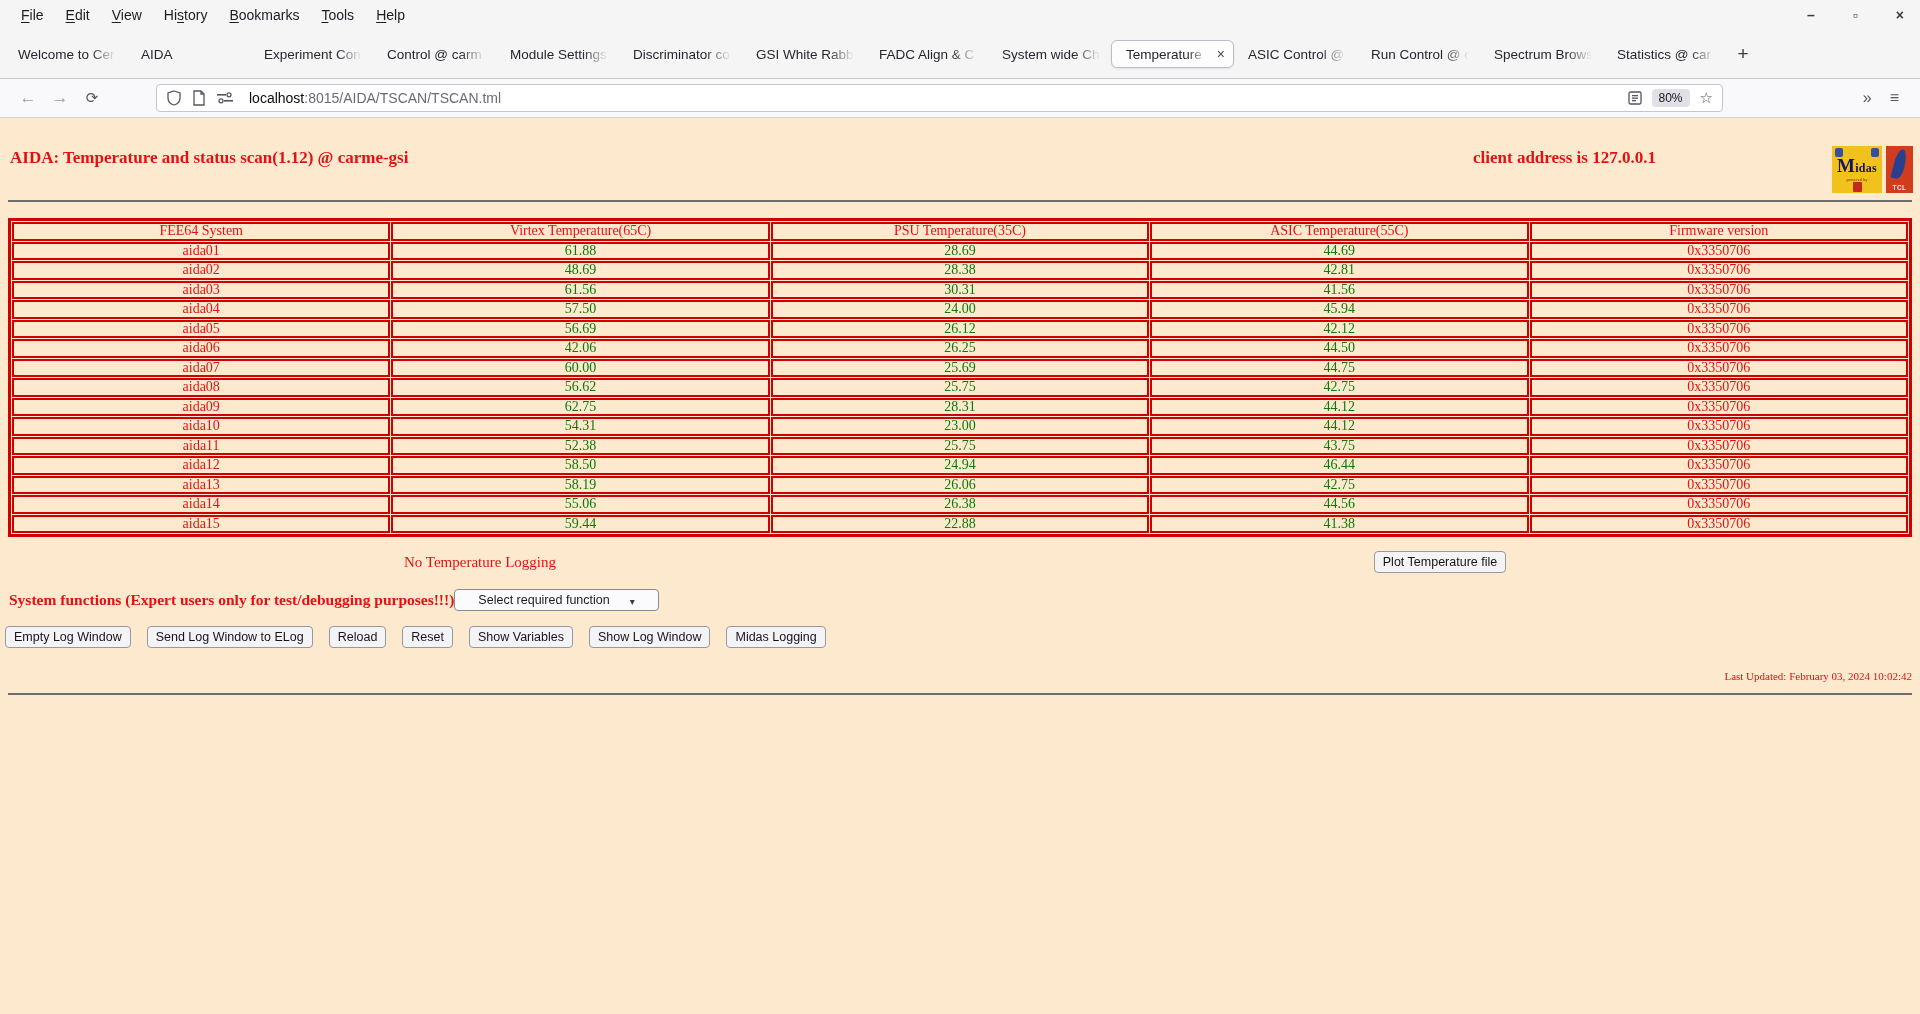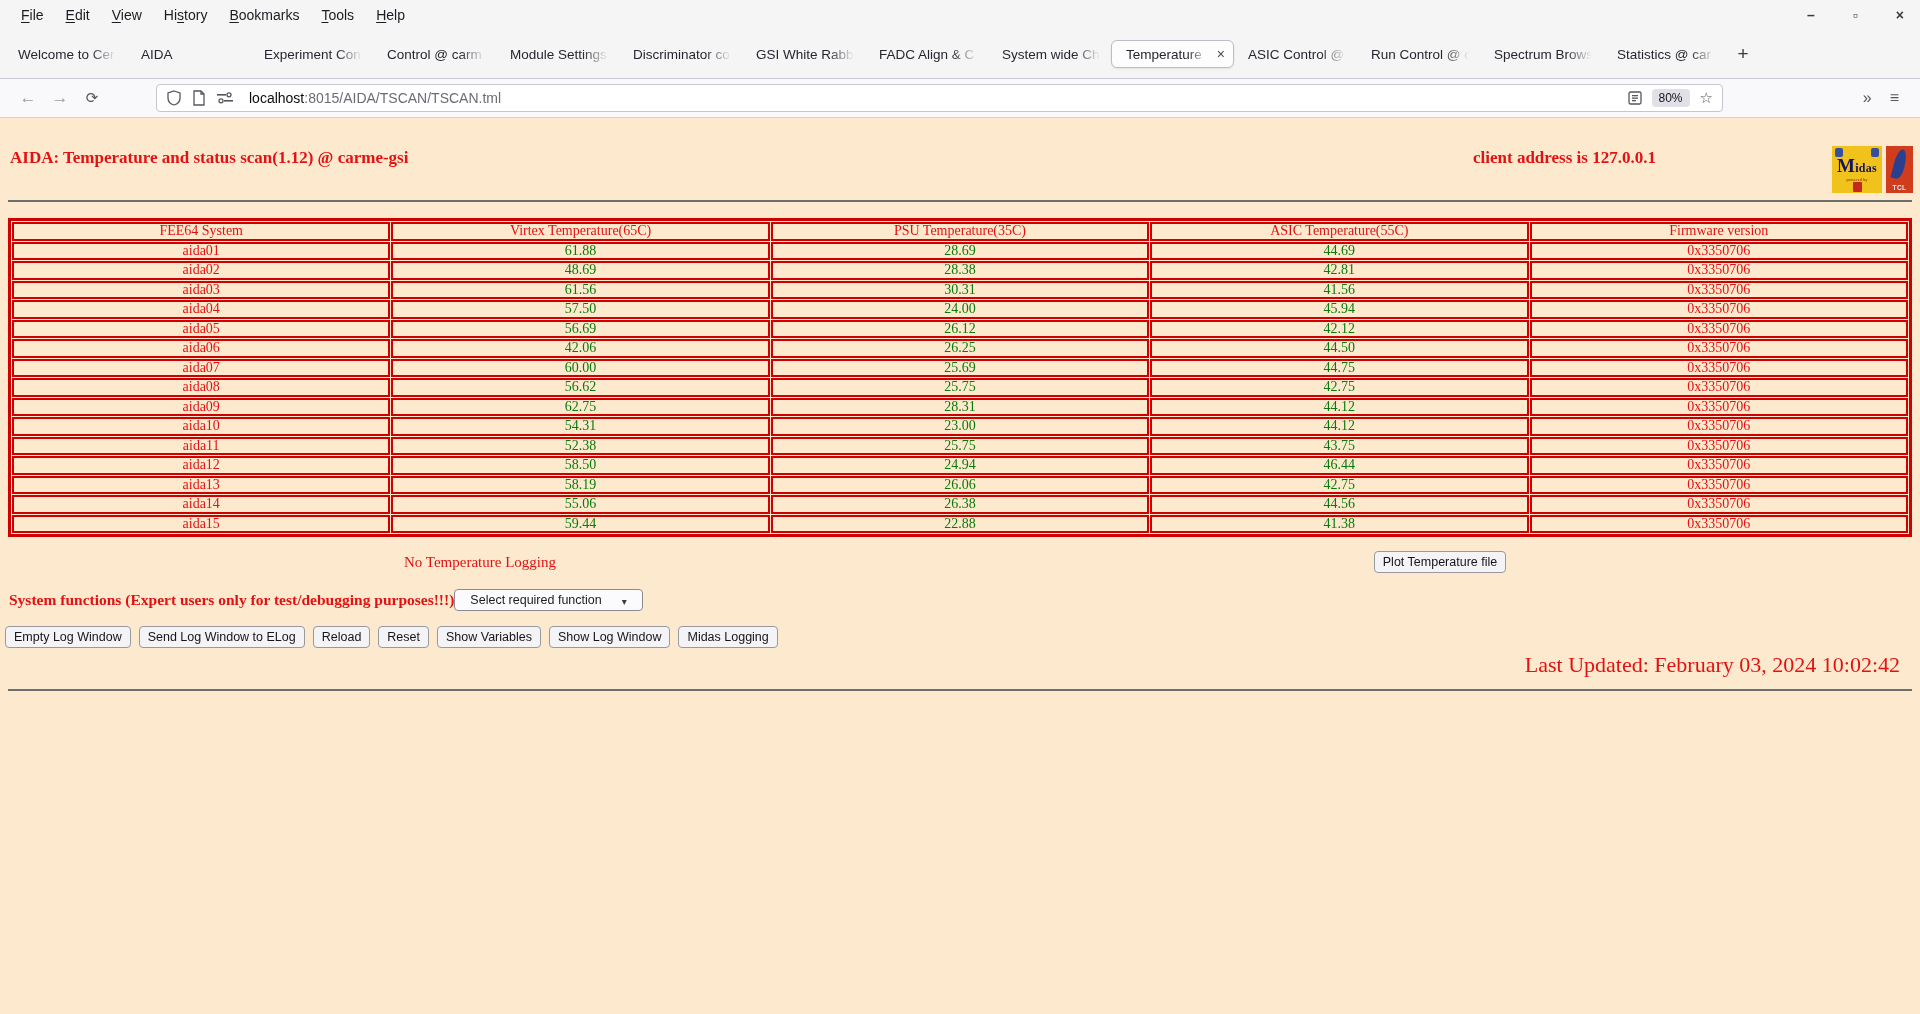--- a/index.html
+++ b/index.html
@@ -61,25 +61,25 @@
   td.green-cell { color:#0a7a0a; }
 
   .under-row { display:flex; margin-top:14px; align-items:center; }
   .half { width:50%; display:flex; justify-content:center; }
   .no-logging { color:#e31212; font-size:15px; }
 
   .form-btn { background:#f4f4f6; border:1px solid #98989f; border-radius:4px; padding:3px 8px; font-family:"Liberation Sans",sans-serif; font-size:12.5px; color:#15141a; cursor:default; }
 
   .sysfunc-row { margin:16px 0 2px 9px; display:flex; align-items:center; gap:0; }
   .sysfunc-label { color:#e31212; font-weight:bold; font-size:15.5px; }
-  .select-box { display:inline-flex; align-items:flex-end; gap:20px; background:#fbfbfd; border:1px solid #8a8a96; border-radius:4px; padding:3px 15px; font-family:"Liberation Sans",sans-serif; font-size:12.5px; color:#1b1b1f; }
+  .select-box { display:inline-flex; align-items:flex-end; gap:20px; background:#fbfbfd; border:1px solid #8a8a96; border-radius:4px; padding:3px 23px; font-family:"Liberation Sans",sans-serif; font-size:12.5px; color:#1b1b1f; }
   .select-chevron { font-size:10px; color:#3a3a40; }
 
-  .buttons-row { margin:15px 0 0 5px; display:flex; gap:8px; }
-  .last-updated { margin-top:4px; padding-right:20px; text-align:right; color:#e31212; font-size:22px; }
+  .buttons-row { margin:15px 0 0 5px; display:flex; gap:16px; }
+  .last-updated { margin-top:22px; padding-right:8px; text-align:right; color:#e31212; font-size:11px; }
   .rule.bottom { margin-top:11px; }
 </style>
 </head>
 <body>
 
 <div class="menubar">
   <span style="display:flex;">
       <span class="menu-item"><u>F</u>ile</span>
       <span class="menu-item"><u>E</u>dit</span>
       <span class="menu-item"><u>V</u>iew</span>

